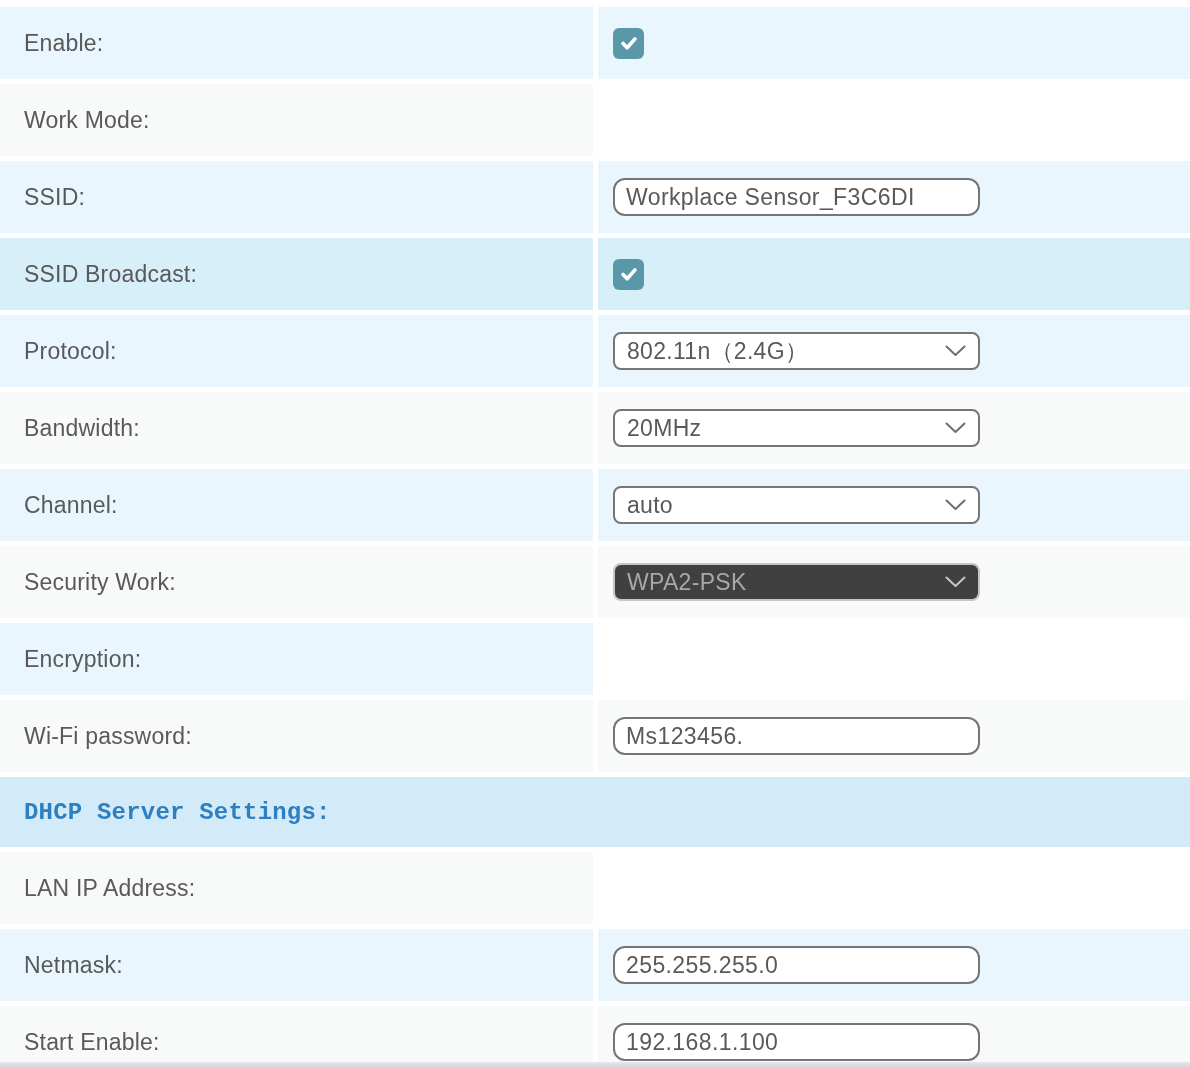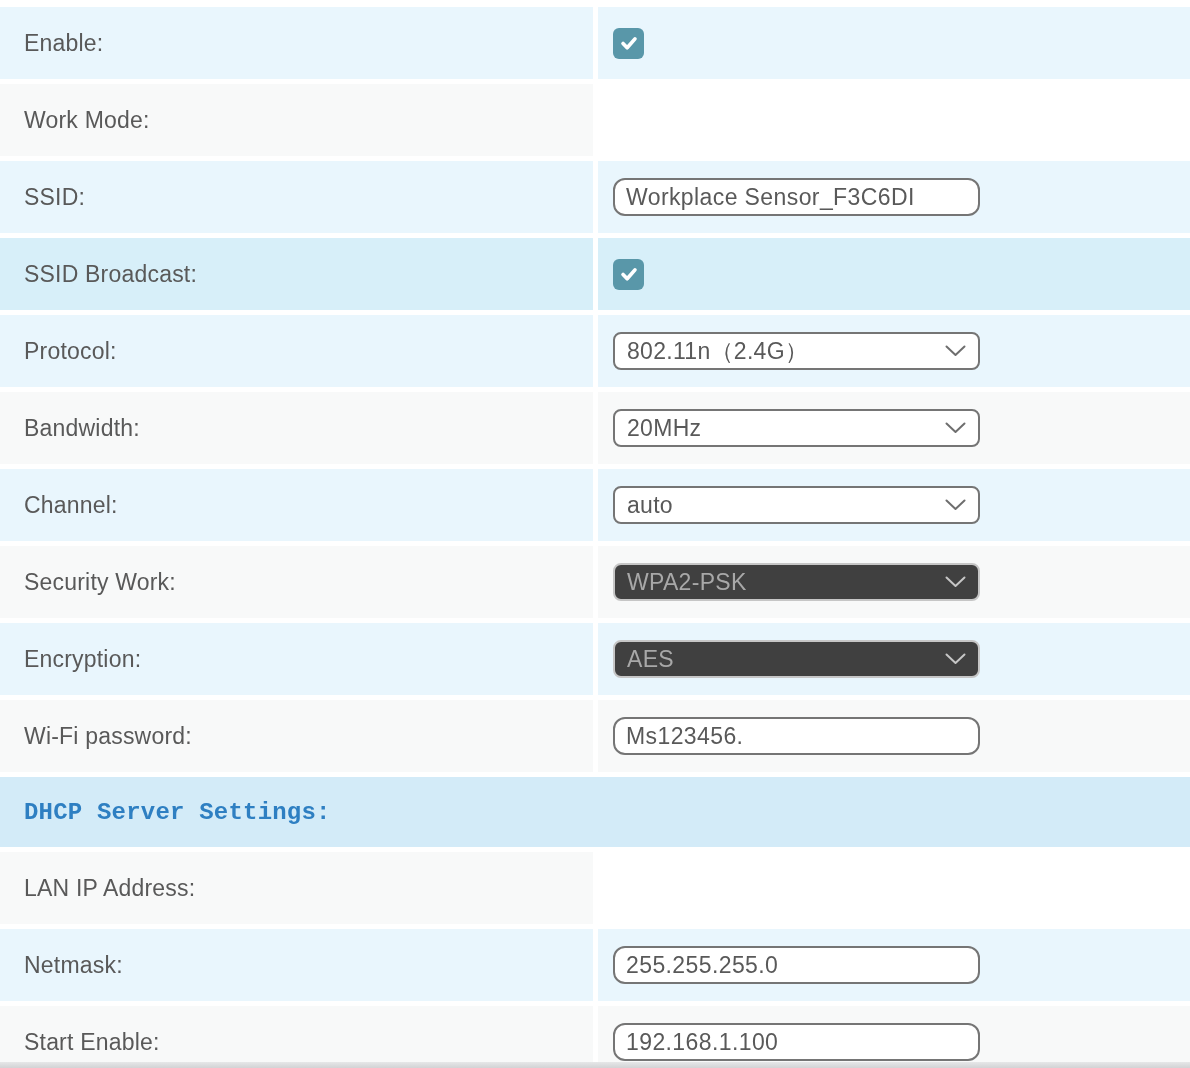--- a/index.html
+++ b/index.html
@@ -156,30 +156,20 @@
               </svg>
             </span>
           </div>
         </div>
       </div>
       <div class="row bg-blue">
         <div class="cell label-cell">
           <span class="field-label">Encryption:</span>
         </div>
         <div class="col-gap"></div>
-        <div class="cell value-cell">
-          <div class="select disabled" role="combobox">
-            <span class="select-value">AES</span>
-            <span class="chev">
-              <svg width="21" height="12" viewBox="0 0 21 12">
-                <path d="M1.5 1.5 L10.5 10 L19.5 1.5" fill="none" stroke="currentColor" stroke-width="2" stroke-linecap="round" stroke-linejoin="round"></path>
-              </svg>
-            </span>
-          </div>
-        </div>
       </div>
       <div class="row bg-gray">
         <div class="cell label-cell">
           <span class="field-label">Wi-Fi password:</span>
         </div>
         <div class="col-gap"></div>
         <div class="cell value-cell">
           <input type="text" class="text-input" value="Ms123456." style="">
         </div>
       </div>

